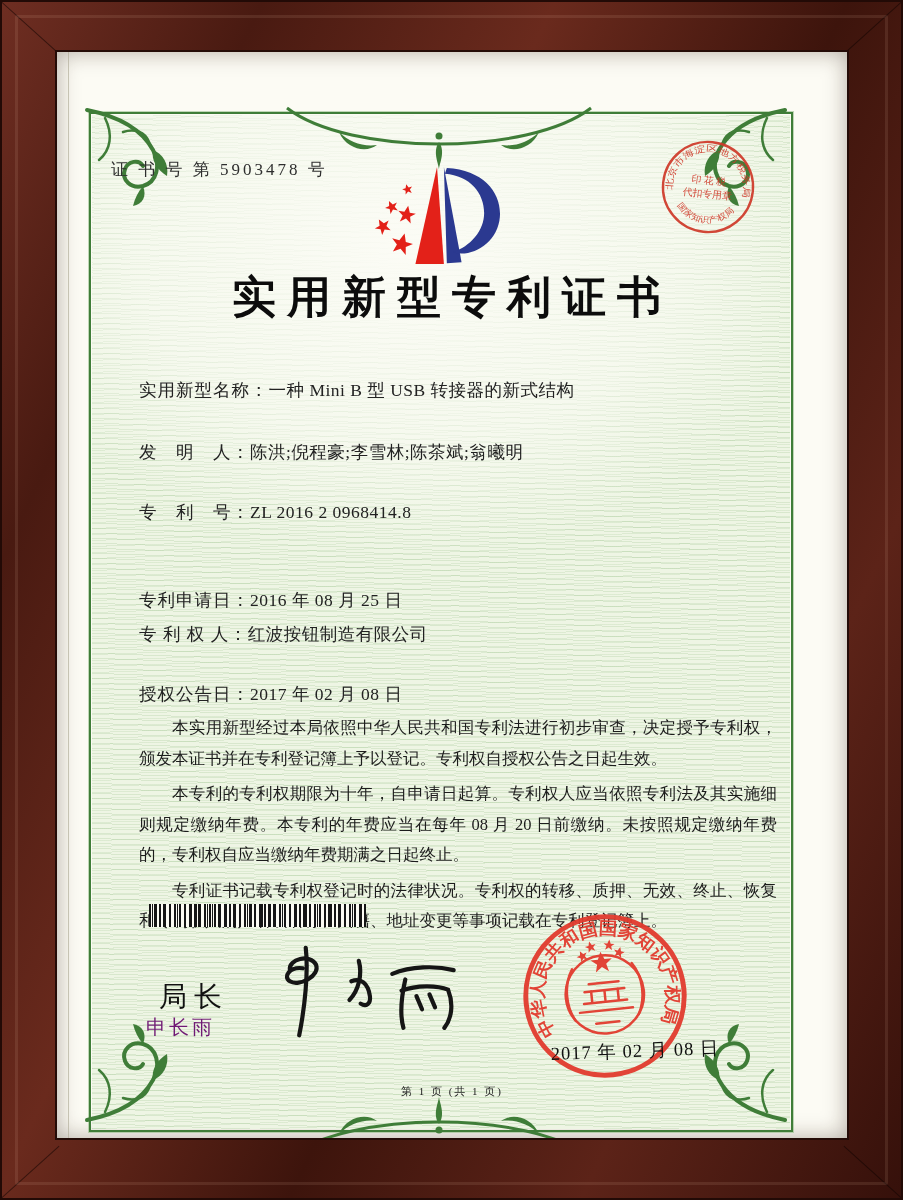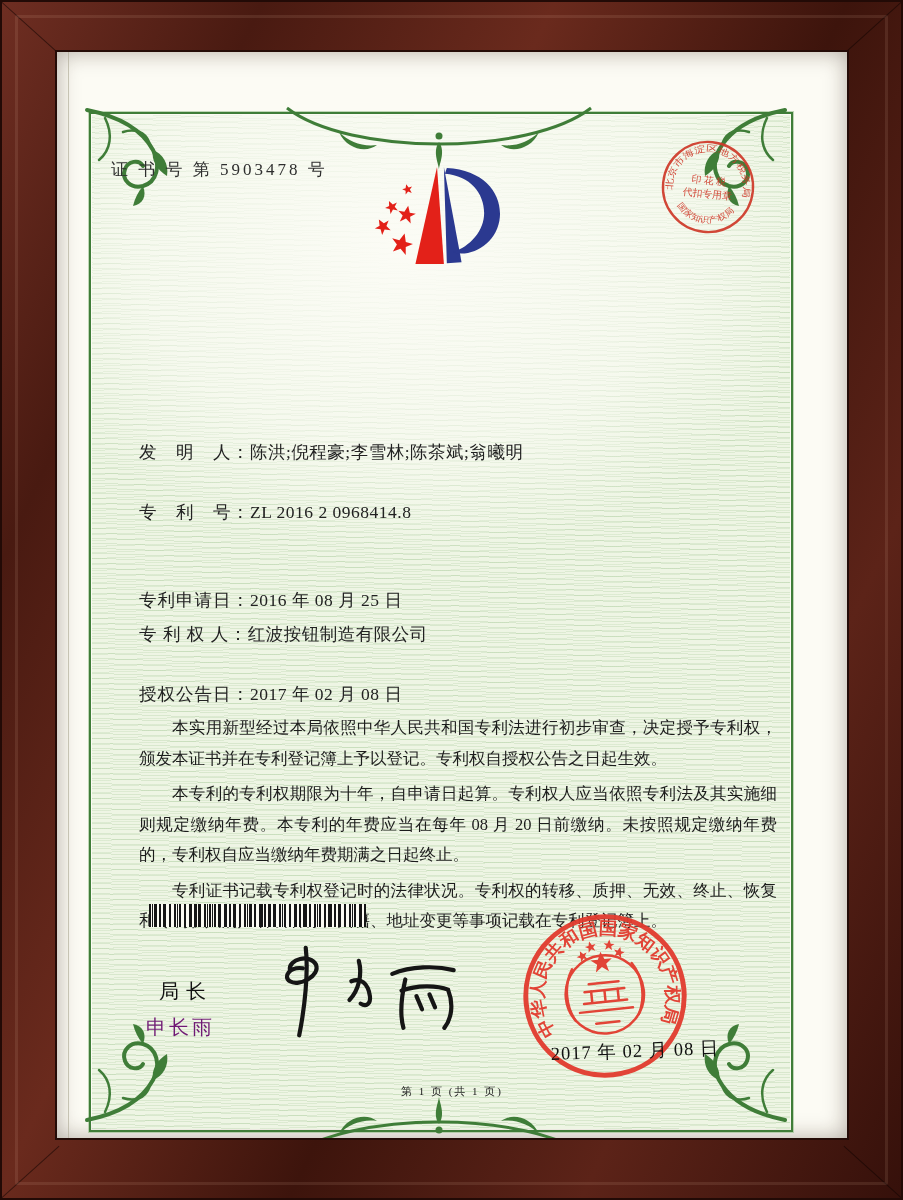--- a/index.html
+++ b/index.html
@@ -51,21 +51,21 @@
   .paras{position:absolute;left:77px;top:656px;width:648px;font-size:16.5px;line-height:30.5px;color:#1c1c1c;}
   .paras p{margin:5px;text-indent:2em;text-align:justify;}
 
   .barcode{position:absolute;left:92px;top:852px;width:217px;height:23px;
      background:
        repeating-linear-gradient(90deg,#151515 0 2px,transparent 2px 5px),
        repeating-linear-gradient(90deg,#151515 0 1px,transparent 1px 7px),
        repeating-linear-gradient(90deg,transparent 0 3px,#151515 3px 4px,transparent 4px 11px);
      background-color:#fcfbf4;}
 
-  .sig-title{position:absolute;left:102px;top:926px;font-size:20px;letter-spacing:7px;color:#111;}
+  .sig-title{position:absolute;left:102px;top:926px;font-size:28px;letter-spacing:7px;color:#111;}
   .sig-name{position:absolute;left:89px;top:962px;font-size:20px;letter-spacing:3px;color:#701a75;}
   .signature{position:absolute;left:205px;top:884px;width:214px;height:112px;}
 
   .authority-seal{position:absolute;left:463px;top:859px;width:170px;height:170px;transform:rotate(-6deg);opacity:.95;}
   .date-stamp{position:absolute;left:468px;top:986px;width:220px;text-align:center;font-size:18.5px;
               letter-spacing:1px;color:#101010;transform:rotate(-2deg);}
 
   .footer-page{position:absolute;left:0;top:1032px;width:100%;text-align:center;font-size:11px;color:#222;letter-spacing:2px;}
 
   .seal-text{font-family:"Liberation Serif","DejaVu Serif",serif;}
@@ -150,21 +150,25 @@
       <text class="seal-text" font-size="11" fill="#cf3a2a">
         <textPath href="#taxTopArc" startOffset="50%" text-anchor="middle" textLength="158" lengthAdjust="spacingAndGlyphs">北京市海淀区地方税务局</textPath>
       </text>
       <text class="seal-text" font-size="10.5" fill="#cf3a2a">
         <textPath href="#taxBottomArc" startOffset="50%" text-anchor="middle" textLength="84" lengthAdjust="spacingAndGlyphs">国家知识产权局</textPath>
       </text>
       <text class="seal-text" x="62" y="58" text-anchor="middle" font-size="12.5" fill="#cf3a2a">印 花 税</text>
       <text class="seal-text" x="62" y="75" text-anchor="middle" font-size="12.5" fill="#cf3a2a">代扣专用章</text>
     </svg>
 
-
+    <div class="title">实用新型专利证书</div>
+
+    <div class="field f0">
+      <span class="flabel">实用新型名称：</span><span class="fvalue">一种 Mini B 型 USB 转接器的新式结构</span>
+    </div>
     <div class="field f1">
       <span class="flabel">发　明　人：</span><span class="fvalue">陈洪;倪程豪;李雪林;陈茶斌;翁曦明</span>
     </div>
     <div class="field f2">
       <span class="flabel">专　利　号：</span><span class="fvalue">ZL 2016 2 0968414.8</span>
     </div>
     <div class="field f3">
       <span class="flabel">专利申请日：</span><span class="fvalue">2016 年 08 月 25 日</span>
     </div>
     <div class="field f4">

